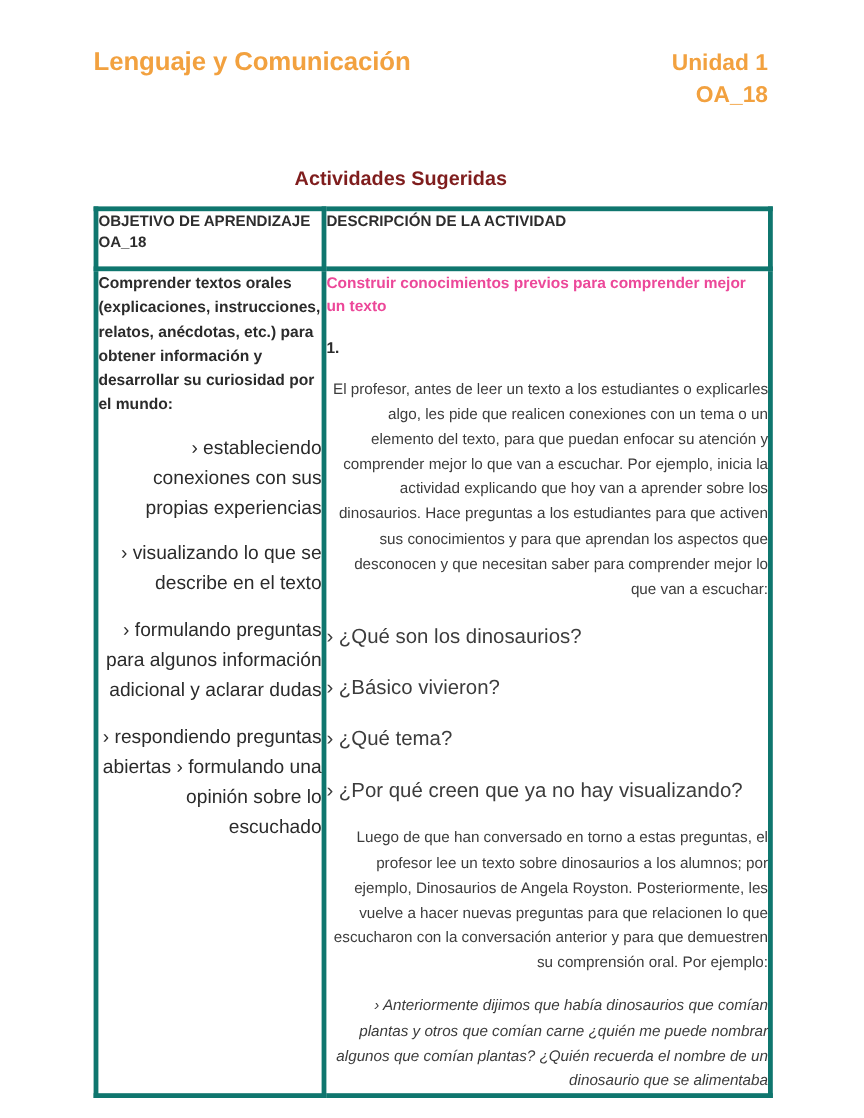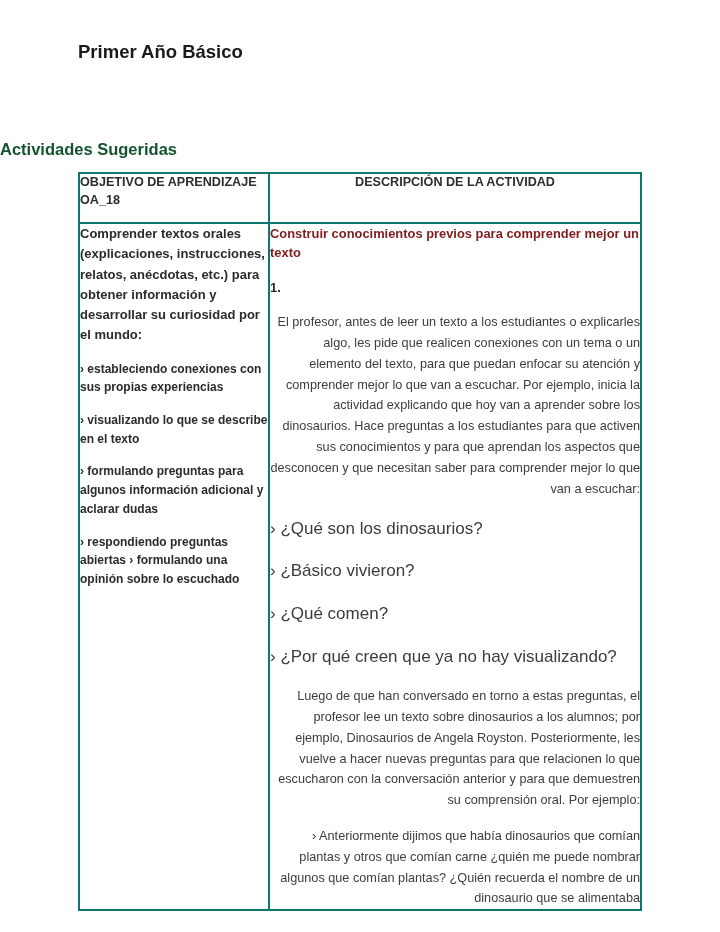--- a/index.html
+++ b/index.html
@@ -68,84 +68,85 @@
     margin-top: 2px;
     white-space: nowrap;
   }
 
   
   .section-title {
     position: absolute;
     left: 0;
     top: 140px;
     width: 668px;
-    text-align: left;
+    text-align: center;
     font-size: 16.5px;
     font-weight: bold;
-    color: #14532d;
+    color: #7f1d1d;
   }
 
   
   .activity-table {
     position: absolute;
     left: 78px;
     top: 172px;
     width: 562px;
     border-collapse: collapse;
     table-layout: fixed;
   }
   .activity-table td {
-    border: 2px solid #0f766e;
+    border: 4px solid #0f766e;
     vertical-align: top;
     padding: 0;
   }
   .col-objective { width: 190px; }
   .col-description { width: 372px; }
 
   .th-cell {
     padding: 10px 9px 12px 9px;
     height: 50px;
   }
   .th-text {
     font-size: 12.6px;
     font-weight: bold;
     color: #2d2d2d;
     line-height: 1.42;
   }
-  .th-text.center { text-align: center; }
+  .th-text.center { text-align: left; }
 
   .body-cell-left {
     padding: 10px 10px 14px 9px;
   }
   .body-cell-right {
     padding: 10px 10px 14px 10px;
   }
 
   
   .oa-statement {
     font-size: 13px;
     font-weight: bold;
     color: #2b2b2b;
     line-height: 1.56;
     margin: 0 0 14px 0;
   }
   .oa-bullet {
-    font-size: 12px;
-    font-weight: bold;
+    font-size: 16px;
+    font-weight: normal;
     color: #2b2b2b;
     line-height: 1.56;
     margin: 0 0 14px 0;
+    text-align: right;
   }
   .oa-bullet:last-child { margin-bottom: 0; }
 
   
   .act-title {
     font-size: 12.9px;
     font-weight: bold;
-    color: #7f1d1d;
+    color: #ec4899;
     line-height: 1.5;
     margin: 0 0 15px 0;
   }
   .act-number {
     font-size: 12.9px;
     font-weight: bold;
     color: #2b2b2b;
     line-height: 1.5;
     margin: 0 0 15px 0;
   }
@@ -158,30 +159,34 @@
     text-align: right;
   }
   .act-q {
     font-size: 17px;
     font-weight: normal;
     color: #3c3c3c;
     line-height: 1.64;
     margin: 0 0 15px 0;
   }
   .act-para:last-child,
-  .act-q:last-child { margin-bottom: 0; }
+  .act-q:last-child { margin-bottom: 0; font-style: italic; }
 </style>
 </head>
 <body>
 
 <div class="page">
 
   <div class="doc-header">
     <div class="header-left">
-      <div class="grade-title">Primer Año Básico</div>
+      <div class="subject-title">Lenguaje y Comunicación</div>
+    </div>
+    <div class="header-right">
+      <div class="unit-label">Unidad 1</div>
+      <div class="oa-label">OA_18</div>
     </div>
   </div>
 
   <div class="section-title">Actividades Sugeridas</div>
 
   <table class="activity-table">
     <colgroup>
       <col class="col-objective">
       <col class="col-description">
     </colgroup>
@@ -203,21 +208,21 @@
           <p class="oa-bullet">› formulando preguntas para algunos información adicional y aclarar dudas</p>
           <p class="oa-bullet">› respondiendo preguntas abiertas › formulando una opinión sobre lo escuchado</p>
         </td>
 
         <td class="body-cell-right">
           <p class="act-title">Construir conocimientos previos para comprender mejor un texto</p>
           <p class="act-number">1.</p>
           <p class="act-para">El profesor, antes de leer un texto a los estudiantes o explicarles algo, les pide que realicen conexiones con un tema o un elemento del texto, para que puedan enfocar su atención y comprender mejor lo que van a escuchar. Por ejemplo, inicia la actividad explicando que hoy van a aprender sobre los dinosaurios. Hace preguntas a los estudiantes para que activen sus conocimientos y para que aprendan los aspectos que desconocen y que necesitan saber para comprender mejor lo que van a escuchar:</p>
           <p class="act-q">› ¿Qué son los dinosaurios?</p>
           <p class="act-q">› ¿Básico vivieron?</p>
-          <p class="act-q">› ¿Qué comen?</p>
+          <p class="act-q">› ¿Qué tema?</p>
           <p class="act-q">› ¿Por qué creen que ya no hay visualizando?</p>
           <p class="act-para">Luego de que han conversado en torno a estas preguntas, el profesor lee un texto sobre dinosaurios a los alumnos; por ejemplo, Dinosaurios de Angela Royston. Posteriormente, les vuelve a hacer nuevas preguntas para que relacionen lo que escucharon con la conversación anterior y para que demuestren su comprensión oral. Por ejemplo:</p>
           <p class="act-para">› Anteriormente dijimos que había dinosaurios que comían plantas y otros que comían carne ¿quién me puede nombrar algunos que comían plantas? ¿Quién recuerda el nombre de un dinosaurio que se alimentaba</p>
         </td>
       </tr>
     </tbody>
   </table>
 
 </div>
 

